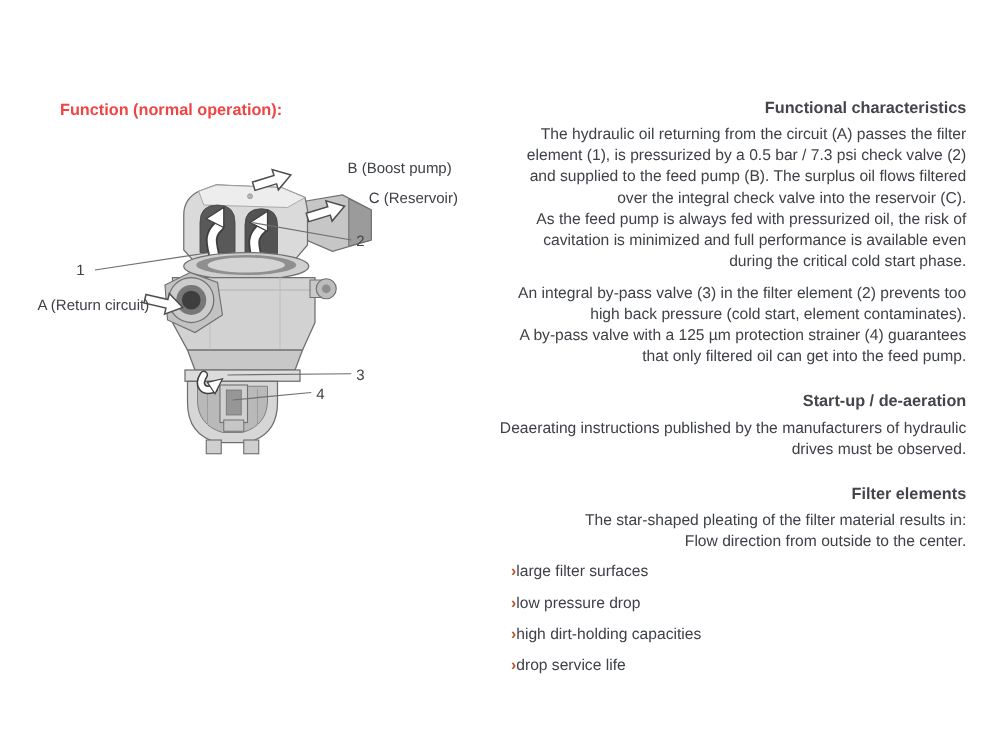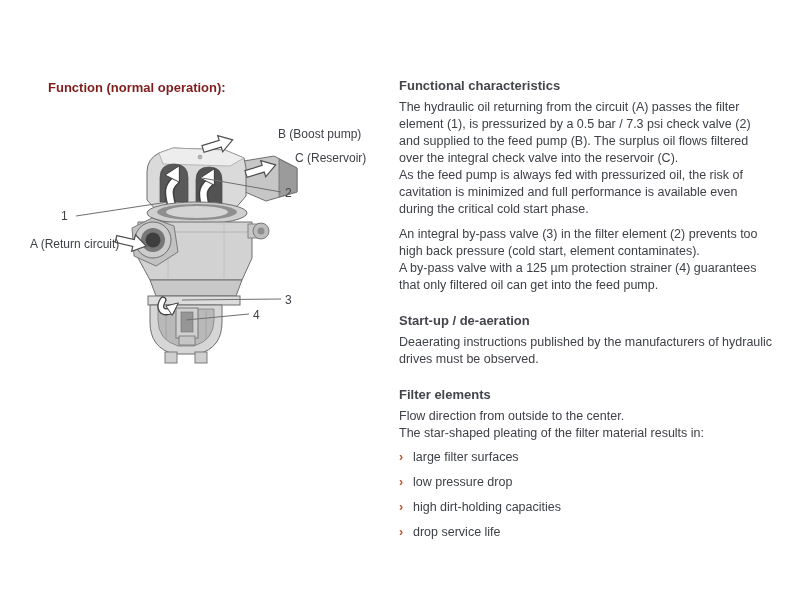--- a/index.html
+++ b/index.html
@@ -3,29 +3,29 @@
 <meta charset="utf-8">
 <style>
   * { margin:0; padding:0; box-sizing:border-box; }
   html,body { background:#ffffff; }
   .page {
     position:relative; width:800px; height:600px; background:#ffffff;
     font-family:"Liberation Sans", sans-serif; color:#3e4147; overflow:hidden;
   }
   .left-heading {
     position:absolute; left:48px; top:80px;
-    font-size:13px; font-weight:bold; color:#7f1d1d;text-align:right;
+    font-size:13px; font-weight:bold; color:#ef4444;text-align:right;
   }
   .diagram-svg { position:absolute; left:20px; top:112px; width:360px; height:330px; }
   .diag-label {
     position:absolute; font-size:12px; color:#3e4147; white-space:nowrap; line-height:14px;
   }
   .right-col {
     position:absolute; left:399px; top:78px; width:374px;
-    font-size:12.5px; line-height:17px; color:#3e4147;
+    font-size:12.5px; line-height:17px; color:#3e4147;text-align:right;
   }
   .sec-heading {
     font-size:13px; font-weight:bold; color:#43454b; line-height:15px; margin-bottom:6px;
   }
   .para { margin:0; }
   .para + .para-gap { height:8px; }
   .gap-lg { height:19px; }
   .bullet-list { list-style:none; margin-top:5px; }
   .bullet-list li { line-height:17px; padding:2px 0 2px 0; margin-bottom:4px; display:flex; }
   .bullet-glyph {
@@ -141,22 +141,22 @@
     <div class="para-gap"></div>
     <p class="para">An integral by-pass valve (3) in the filter element (2) prevents too high back pressure (cold start, element contaminates).</p>
     <p class="para">A by-pass valve with a 125 µm protection strainer (4) guarantees that only filtered oil can get into the feed pump.</p>
 
     <div class="gap-lg"></div>
     <div class="sec-heading">Start-up / de-aeration</div>
     <p class="para">Deaerating instructions published by the manufacturers of hydraulic drives must be observed.</p>
 
     <div class="gap-lg"></div>
     <div class="sec-heading">Filter elements</div>
+    <p class="para">The star-shaped pleating of the filter material results in:</p>
     <p class="para">Flow direction from outside to the center.</p>
-    <p class="para">The star-shaped pleating of the filter material results in:</p>
 
     <ul class="bullet-list">
       <li>
         <span class="bullet-glyph">›</span>
         <span>large filter surfaces</span>
       </li>
       <li>
         <span class="bullet-glyph">›</span>
         <span>low pressure drop</span>
       </li>

